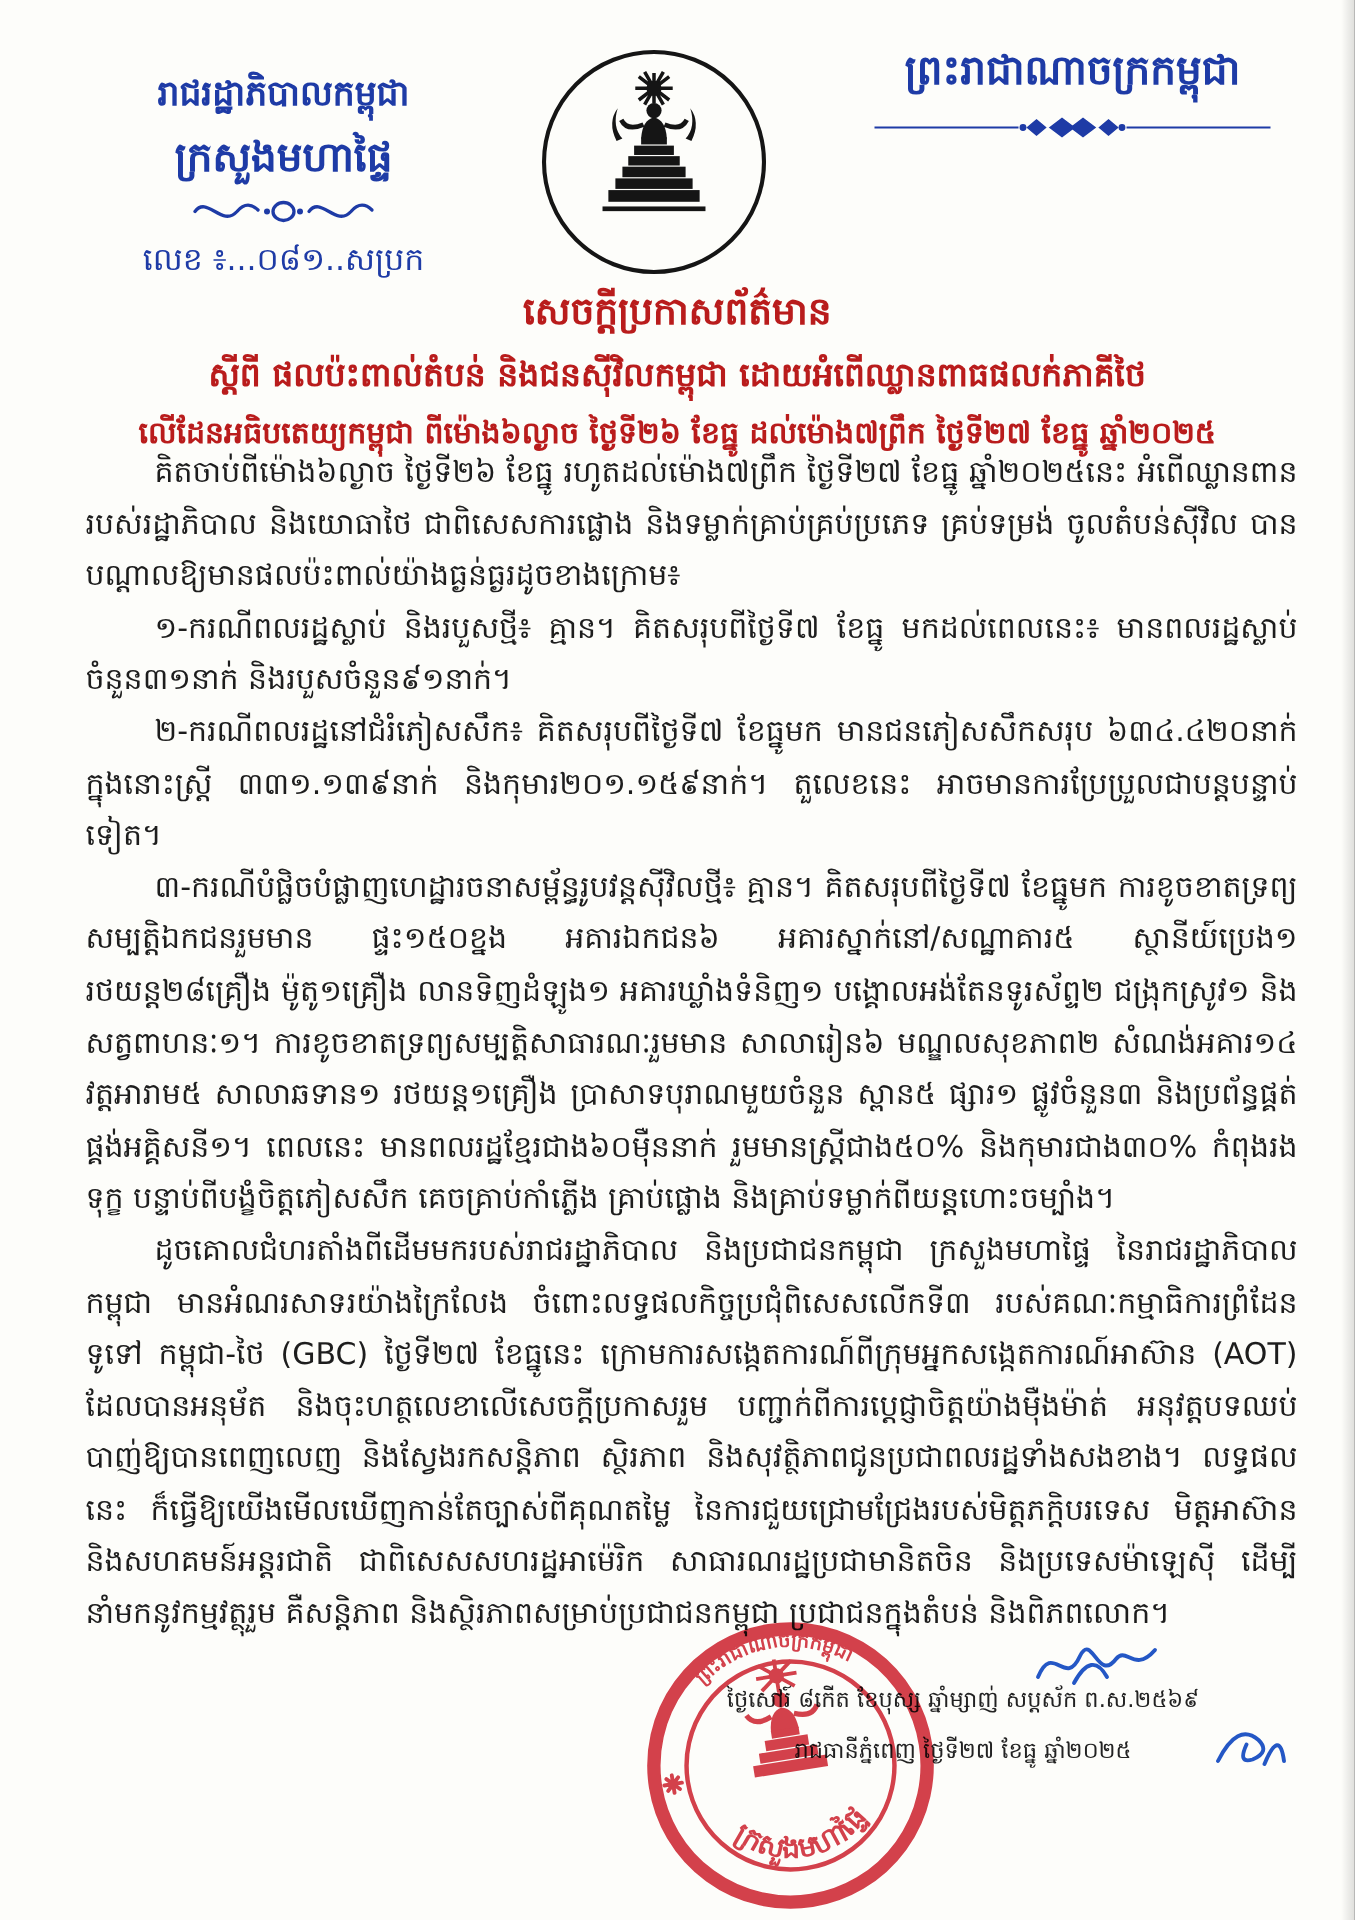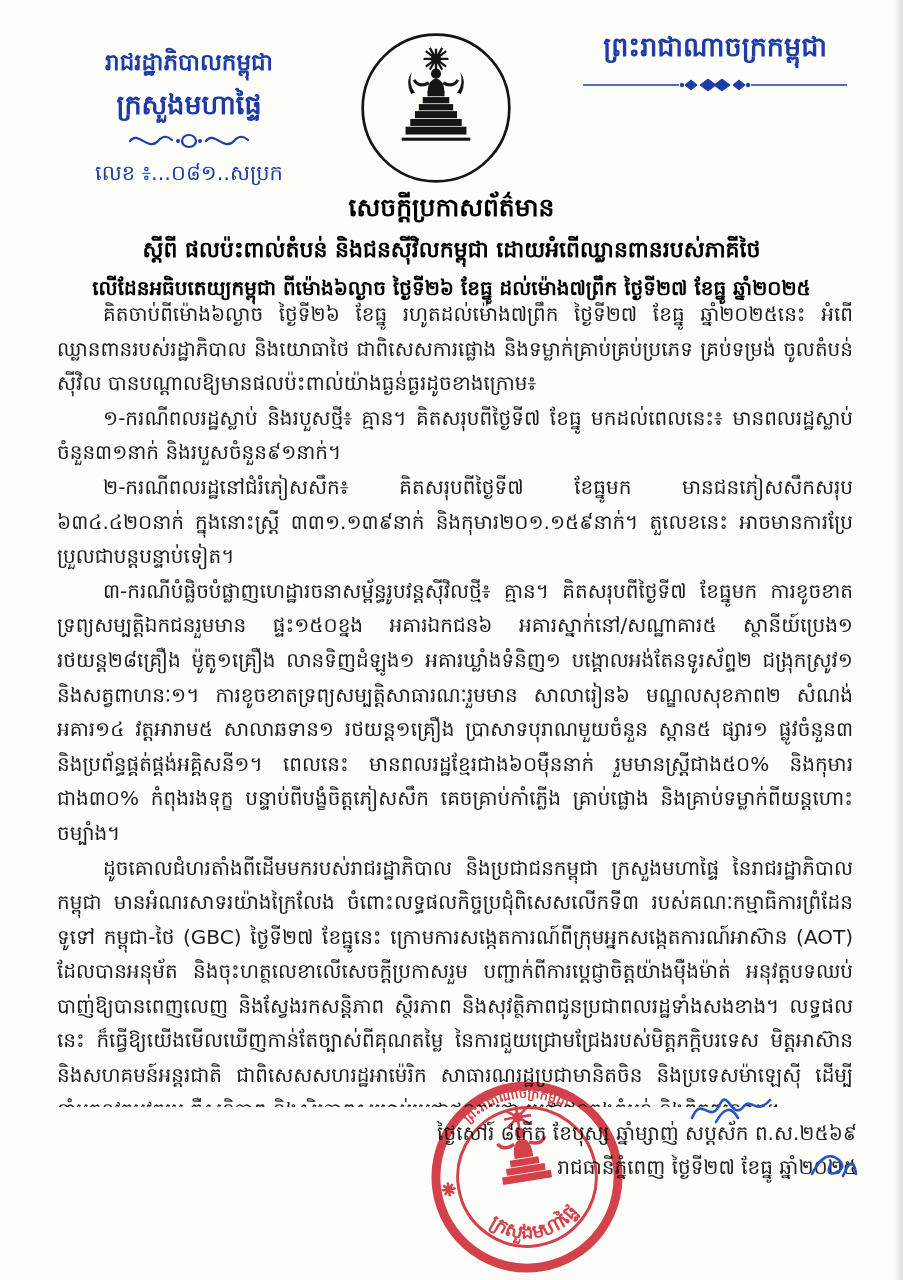--- a/index.html
+++ b/index.html
@@ -29,34 +29,34 @@
   .hdr-left .l1{font-size:23px;font-weight:bold;}
   .hdr-left .l2{font-size:27px;font-weight:bold;margin-top:7px;}
   .hdr-left .swirl{margin-top:5px;}
   .hdr-left .num{font-size:21px;margin-top:5px;}
   .emblem{position:absolute;left:358px;top:30px;width:156px;height:156px;}
   .hdr-right{position:absolute;left:545px;top:30px;width:340px;text-align:center;color:var(--header-blue);}
   .hdr-right .l1{font-size:27px;font-weight:bold;}
   .hdr-right .l2{font-size:23px;margin-top:10px;}
   .hdr-right .mdiv{margin-top:8px;}
   
-  .title-block{position:absolute;left:30px;right:30px;top:192px;text-align:center;font-weight:bold;color:#000000;}
+  .title-block{position:absolute;left:30px;right:30px;top:192px;text-align:center;font-weight:bold;color:#b91c1c;}
   .title-block .t1{font-size:25px;}
   .title-block .t2{font-size:22px;margin-top:8px;}
   .title-block .t3{font-size:20px;margin-top:7px;}
   
   .body-text{
-    position:absolute;left:57px;right:50px;top:297px;height:810px;overflow:hidden;
+    position:absolute;left:57px;right:38px;top:297px;height:810px;overflow:hidden;
     font-size:20px;line-height:34.6px;text-align:justify;
   }
   .body-text p.para{text-indent:46px;margin:0;}
   .body-text .b{font-weight:normal;margin-top:41px;}
   
   .signature{position:absolute;left:688px;top:1088px;}
-  .date-block{position:absolute;right:46px;top:1116px;width:430px;text-align:right;font-size:20px;line-height:34px;color:#222;}
+  .date-block{position:absolute;right:46px;top:1116px;width:430px;text-align:center;font-size:15px;line-height:34px;color:#222;}
   .date-curl{position:absolute;right:44px;top:1146px;}
   .stamp{
     position:absolute;left:428px;top:1078px;width:198px;height:198px;
     transform:rotate(-9deg);
     opacity:.88;mix-blend-mode:multiply;
   }
 </style>
 </head>
 <body>
 
@@ -123,21 +123,21 @@
           <polygon points="158,8 164,3 170,8 164,13"></polygon>
           <circle cx="107" cy="8" r="1.8"></circle>
           <circle cx="173" cy="8" r="1.8"></circle>
         </g>
       </svg>
     </div>
   </div>
 
   <div class="title-block">
     <div class="t1">សេចក្ដីប្រកាសព័ត៌មាន</div>
-    <div class="t2">ស្ដីពី ផលប៉ះពាល់តំបន់ និងជនស៊ីវិលកម្ពុជា ដោយអំពើឈ្លានពានរបស់ភាគីថៃ</div>
+    <div class="t2">ស្ដីពី ផលប៉ះពាល់តំបន់ និងជនស៊ីវិលកម្ពុជា ដោយអំពើឈ្លានពាធផលក់ភាគីថៃ</div>
     <div class="t3">លើដែនអធិបតេយ្យកម្ពុជា ពីម៉ោង៦ល្ងាច ថ្ងៃទី២៦ ខែធ្នូ ដល់ម៉ោង៧ព្រឹក ថ្ងៃទី២៧ ខែធ្នូ ឆ្នាំ២០២៥</div>
   </div>
 
   <main class="body-text">
       <p class="para"><span>គិតចាប់ពីម៉ោង៦ល្ងាច ថ្ងៃទី២៦ ខែធ្នូ រហូតដល់ម៉ោង៧ព្រឹក ថ្ងៃទី២៧ ខែធ្នូ ឆ្នាំ២០២៥នេះ អំពើឈ្លានពានរបស់រដ្ឋាភិបាល និងយោធាថៃ ជាពិសេសការផ្លោង និងទម្លាក់គ្រាប់គ្រប់ប្រភេទ គ្រប់ទម្រង់ ចូលតំបន់ស៊ីវិល បានបណ្ដាលឱ្យមានផលប៉ះពាល់យ៉ាងធ្ងន់ធ្ងរដូចខាងក្រោម៖</span></p>
       <p class="para"><span class="b">១-ករណីពលរដ្ឋស្លាប់ និងរបួសថ្មី៖ គ្មាន។</span><span> គិតសរុបពីថ្ងៃទី៧ ខែធ្នូ មកដល់ពេលនេះ៖ មានពលរដ្ឋស្លាប់ចំនួន៣១នាក់ និងរបួសចំនួន៩១នាក់។</span></p>
       <p class="para"><span class="b">២-ករណីពលរដ្ឋនៅជំរំភៀសសឹក៖</span><span> គិតសរុបពីថ្ងៃទី៧ ខែធ្នូមក មានជនភៀសសឹកសរុប ៦៣៤.៤២០នាក់ ក្នុងនោះស្ត្រី ៣៣១.១៣៩នាក់ និងកុមារ២០១.១៥៩នាក់។ តួលេខនេះ អាចមានការប្រែប្រួលជាបន្តបន្ទាប់ទៀត។</span></p>
       <p class="para"><span class="b">៣-ករណីបំផ្លិចបំផ្លាញហេដ្ឋារចនាសម្ព័ន្ធរូបវន្តស៊ីវិលថ្មី៖ គ្មាន។</span><span> គិតសរុបពីថ្ងៃទី៧ ខែធ្នូមក </span><span class="b">ការខូចខាតទ្រព្យសម្បត្តិឯកជន</span><span>រួមមាន ផ្ទះ១៥០ខ្នង អគារឯកជន៦ អគារស្នាក់នៅ/សណ្ឋាគារ៥ ស្ថានីយ៍ប្រេង១ រថយន្ត២៨គ្រឿង ម៉ូតូ១គ្រឿង លានទិញដំឡូង១ អគារឃ្លាំងទំនិញ១ បង្គោលអង់តែនទូរស័ព្ទ២ ជង្រុកស្រូវ១ និងសត្វពាហនៈ១។ </span><span class="b">ការខូចខាតទ្រព្យសម្បត្តិសាធារណៈ</span><span>រួមមាន សាលារៀន៦ មណ្ឌលសុខភាព២ សំណង់អគារ១៤ វត្តអារាម៥ សាលាឆទាន១ រថយន្ត១គ្រឿង ប្រាសាទបុរាណមួយចំនួន ស្ពាន៥ ផ្សារ១ ផ្លូវចំនួន៣ និងប្រព័ន្ធផ្គត់ផ្គង់អគ្គិសនី១។ ពេលនេះ មានពលរដ្ឋខ្មែរជាង៦០ម៉ឺននាក់ រួមមានស្ត្រីជាង៥០% និងកុមារជាង៣០% កំពុងរងទុក្ខ បន្ទាប់ពីបង្ខំចិត្តភៀសសឹក គេចគ្រាប់កាំភ្លើង គ្រាប់ផ្លោង និងគ្រាប់ទម្លាក់ពីយន្តហោះចម្បាំង។</span></p>
       <p class="para"><span>ដូចគោលជំហរតាំងពីដើមមករបស់រាជរដ្ឋាភិបាល និងប្រជាជនកម្ពុជា </span><span class="b">ក្រសួងមហាផ្ទៃ</span><span> នៃរាជរដ្ឋាភិបាលកម្ពុជា មានអំណរសាទរយ៉ាងក្រៃលែង ចំពោះលទ្ធផលកិច្ចប្រជុំពិសេសលើកទី៣ របស់គណៈកម្មាធិការព្រំដែនទូទៅ កម្ពុជា-ថៃ (GBC) ថ្ងៃទី២៧ ខែធ្នូនេះ ក្រោមការសង្កេតការណ៍ពីក្រុមអ្នកសង្កេតការណ៍អាស៊ាន (AOT) ដែលបានអនុម័ត និងចុះហត្ថលេខាលើសេចក្ដីប្រកាសរួម បញ្ជាក់ពីការប្ដេជ្ញាចិត្តយ៉ាងម៉ឺងម៉ាត់ អនុវត្តបទឈប់បាញ់ឱ្យបានពេញលេញ និងស្វែងរកសន្តិភាព ស្ថិរភាព និងសុវត្ថិភាពជូនប្រជាពលរដ្ឋទាំងសងខាង។ លទ្ធផលនេះ ក៏ធ្វើឱ្យយើងមើលឃើញកាន់តែច្បាស់ពីគុណតម្លៃ នៃការជួយជ្រោមជ្រែងរបស់មិត្តភក្តិបរទេស មិត្តអាស៊ាន និងសហគមន៍អន្តរជាតិ ជាពិសេសសហរដ្ឋអាម៉េរិក សាធារណរដ្ឋប្រជាមានិតចិន និងប្រទេសម៉ាឡេស៊ី ដើម្បីនាំមកនូវកម្មវត្ថុរួម </span><span class="b">គឺសន្តិភាព និងស្ថិរភាពសម្រាប់ប្រជាជនកម្ពុជា</span><span> ប្រជាជនក្នុងតំបន់ និងពិភពលោក។</span></p>
     </main>

